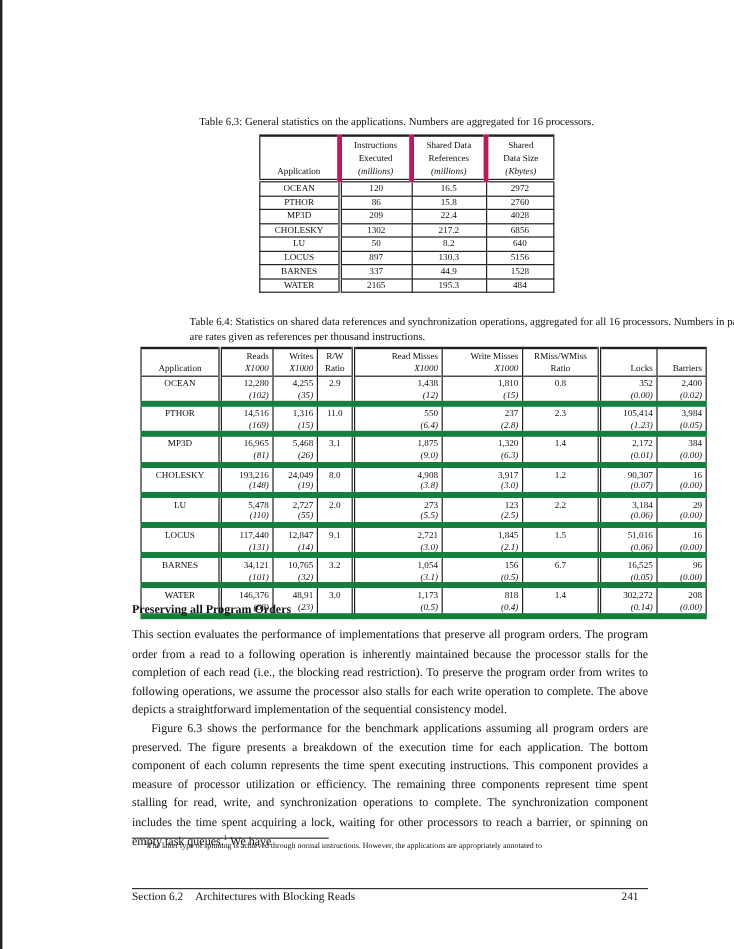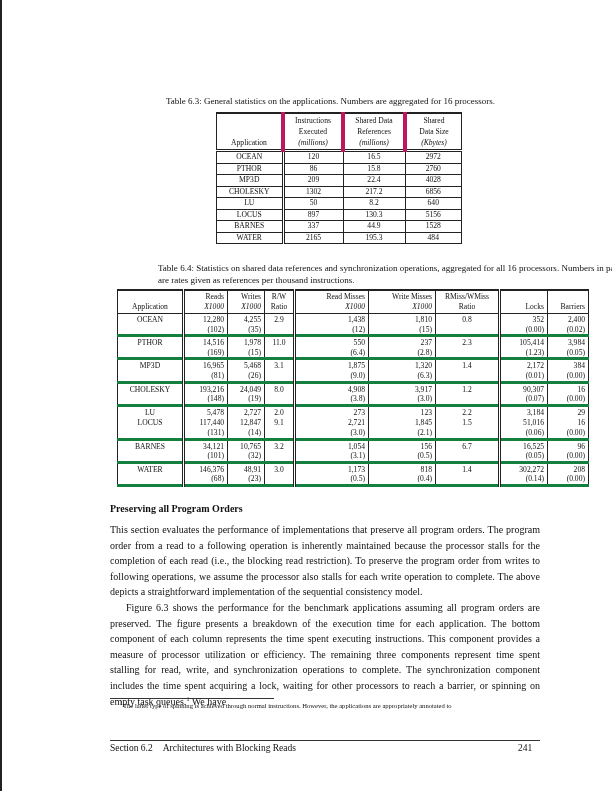--- a/index.html
+++ b/index.html
@@ -19,21 +19,21 @@
   #t63 td.app { border-right: 3px double #222; }
   #t63 thead tr { border-bottom: 3px double #222; }
   #t63 .c1 { width: 56px; } #t63 .c2 { width: 48px; } #t63 .c3 { width: 50px; } #t63 .c4 { width: 46px; }
   
   #t64 { left: 117px; top: 289px; border: 1px solid #222; border-top: 2px solid #222; border-bottom: 2px solid #222; }
   #t64 th { vertical-align: bottom; line-height: 10px; padding: 1px 3px; text-align: center; }
   #t64 td { line-height: 9.6px; padding: 0 3px; text-align: right; vertical-align: top; }
   #t64 td.app, #t64 th.app { text-align: center; }
   #t64 tr.main td { padding-top: 1px; }
   #t64 thead tr { border-bottom: 1px solid #222; }
-  #t64 tbody tr.sub { border-bottom: 3px solid #15803d; }
+  #t64 tbody tr.sub { border-bottom: 5px solid #15803d; font-style: italic; }
   #t64 .dbl { border-right: 3px double #222; }
   #t64 .sgl { border-right: 1px solid #222; }
   #t64 td.mid { text-align: center; margin-left: 12px; }
   #t64 .c-app { width: 58px; } #t64 .c-r { width: 36px; } #t64 .c-w { width: 30px; } #t64 .c-rw { width: 22px; }
   #t64 .c-rm { width: 66px; } #t64 .c-wm { width: 60px; } #t64 .c-rat { width: 56px; } #t64 .c-l { width: 40px; } #t64 .c-b { width: 34px; margin-top: 16px; }
   #t64 th.right { text-align: right; }
   .ital { font-style: italic; }
   
   #section-heading { position: absolute; left: 110px; top: 503px; font-size: 10px; font-weight: bold; }
   #body { position: absolute; left: 110px; top: 522px; width: 430px; font-size: 10px; line-height: 15.6px; text-align: justify; }
@@ -150,21 +150,21 @@
         <td class="mid dbl"></td>
         <td class="sgl">(12)</td>
         <td class="sgl">(15)</td>
         <td class="mid dbl"></td>
         <td class="sgl">(0.00)</td>
         <td class="">(0.02)</td>
       </tr>
       <tr class="main">
         <td class="app dbl">PTHOR</td>
         <td class="sgl">14,516</td>
-        <td class="sgl">1,978</td>
+        <td class="sgl">1,316</td>
         <td class="mid dbl">11.0</td>
         <td class="sgl">550</td>
         <td class="sgl">237</td>
         <td class="mid dbl">2.3</td>
         <td class="sgl">105,414</td>
         <td class="">3,984</td>
       </tr>
       <tr class="sub">
         <td class="app dbl"></td>
         <td class="sgl">(169)</td>
@@ -224,20 +224,31 @@
         <td class="app dbl">LU</td>
         <td class="sgl">5,478</td>
         <td class="sgl">2,727</td>
         <td class="mid dbl">2.0</td>
         <td class="sgl">273</td>
         <td class="sgl">123</td>
         <td class="mid dbl">2.2</td>
         <td class="sgl">3,184</td>
         <td class="">29</td>
       </tr>
+      <tr class="sub">
+        <td class="app dbl"></td>
+        <td class="sgl">(110)</td>
+        <td class="sgl">(55)</td>
+        <td class="mid dbl"></td>
+        <td class="sgl">(5.5)</td>
+        <td class="sgl">(2.5)</td>
+        <td class="mid dbl"></td>
+        <td class="sgl">(0.06)</td>
+        <td class="">(0.00)</td>
+      </tr>
       <tr class="main">
         <td class="app dbl">LOCUS</td>
         <td class="sgl">117,440</td>
         <td class="sgl">12,847</td>
         <td class="mid dbl">9.1</td>
         <td class="sgl">2,721</td>
         <td class="sgl">1,845</td>
         <td class="mid dbl">1.5</td>
         <td class="sgl">51,016</td>
         <td class="">16</td>

